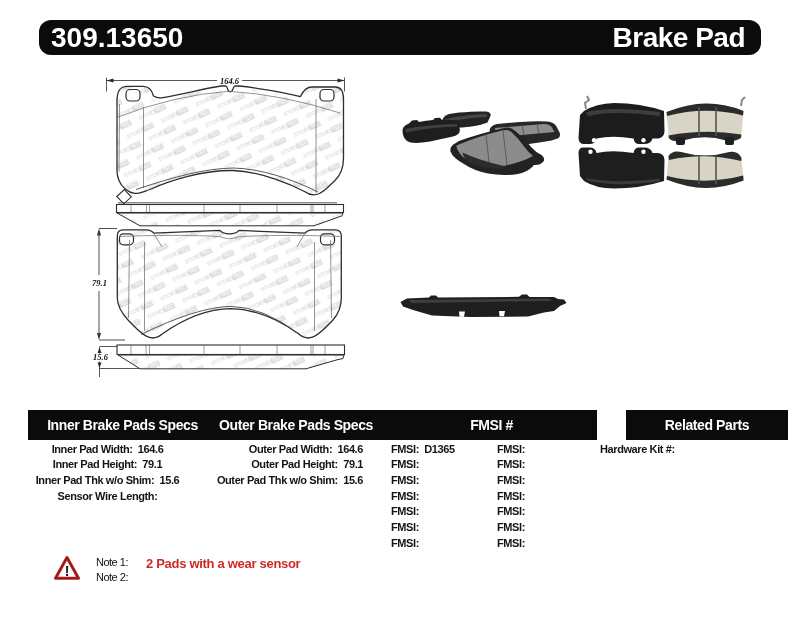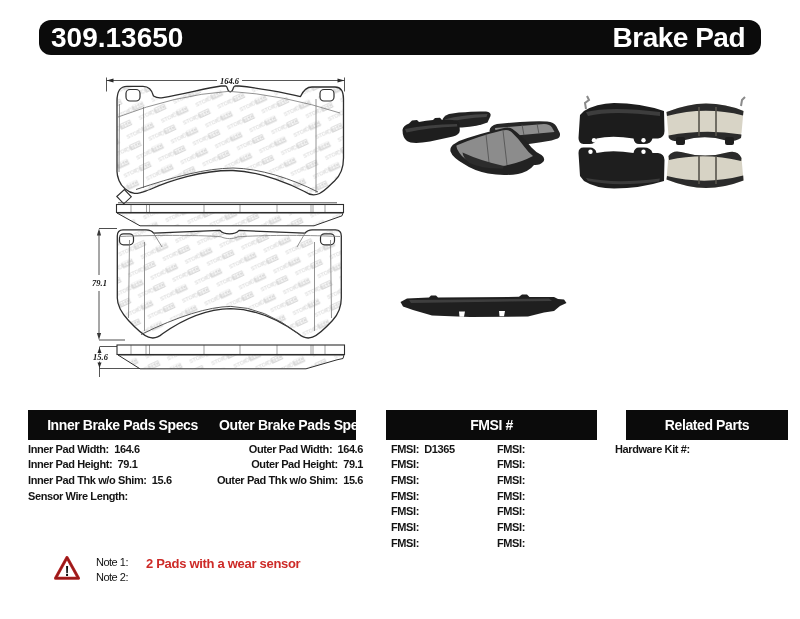--- a/index.html
+++ b/index.html
@@ -212,45 +212,45 @@
   </g>
 </svg>
 
 <svg class="abs" style="left:398px;top:292px;" width="172" height="30" viewBox="398 292 172 30">
   <path d="M400.5,302 L407,298.5 L429,297.5 L431,295.5 L436,295.5 L438,297.5 L519,296.8 L522,294.5 L527,294.5 L529.5,297 L554,297 L558,299 L564,299.5 L566.5,303 L560,306 L554,311 L544,312.5 L528,316.5 L470,317 L432,315.5 L413,310 L403,306.5 Z" fill="#1f1f1f"></path>
   <path d="M409,300 L549,298.5 L552,301 L411,303 Z" fill="#3e3e3e"></path>
   <path d="M459,311.5 L465,311.5 L464,316.8 L459.5,316.8 Z" fill="#fff"></path>
   <path d="M499,311 L505,311 L504,316.3 L499.5,316.3 Z" fill="#fff"></path>
 </svg>
 
-<div class="th" style="left:28px;top:410px;width:328px;">
+<div class="th" style="left:28px;top:410px;width:328px;padding-left:44px;">
   <span style="position:absolute;left:17px;width:155px;text-align:center;">Inner Brake Pads Specs</span>
   <span style="position:absolute;left:188px;width:160px;text-align:center;">Outer Brake Pads Specs</span>
 </div>
 <div class="th" style="left:386px;top:410px;width:211px;">FMSI #</div>
 <div class="th" style="left:600px;top:410px;width:162px;margin-left:26px;">Related Parts</div>
 
-<div class="spec" style="left:28px;top:441.5px;width:159px;text-align:left;">
+<div class="spec" style="left:28px;top:441.5px;width:159px;text-align:center;">
 Inner Pad Width:&nbsp; 164.6<br>
 Inner Pad Height:&nbsp; 79.1<br>
 Inner Pad Thk w/o Shim:&nbsp; 15.6<br>
 Sensor Wire Length:
 </div>
 <div class="spec" style="left:200px;top:441.5px;width:163px;text-align:right;">
 Outer Pad Width:&nbsp; 164.6<br>
 Outer Pad Height:&nbsp; 79.1<br>
 Outer Pad Thk w/o Shim:&nbsp; 15.6
 </div>
 <div class="spec" style="left:391px;top:441.5px;">
 FMSI:&nbsp; D1365<br>FMSI:<br>FMSI:<br>FMSI:<br>FMSI:<br>FMSI:<br>FMSI:
 </div>
 <div class="spec" style="left:497px;top:441.5px;">
 FMSI:<br>FMSI:<br>FMSI:<br>FMSI:<br>FMSI:<br>FMSI:<br>FMSI:
 </div>
-<div class="spec" style="left:600px;top:441.5px;margin-left:15px;">Hardware Kit #:</div>
+<div class="spec" style="left:600px;top:441.5px;">Hardware Kit #:</div>
 
 <svg class="abs" style="left:54px;top:556px;" width="26" height="24" viewBox="0 0 26 24">
   <path d="M13,1.5 L24.5,22.2 L1.5,22.2 Z" fill="#fff" stroke="#b22020" stroke-width="3" stroke-linejoin="round"></path>
   <path d="M13,1.5 L24.5,22.2 L1.5,22.2 Z" fill="none" stroke="#7a1515" stroke-width="0.7" stroke-linejoin="round"></path>
   <text x="13" y="19.5" text-anchor="middle" font-size="14" font-weight="bold" fill="#111" font-family="Liberation Sans">!</text>
 </svg>
 <div class="abs" style="left:96px;top:555px;font-size:11px;letter-spacing:-0.5px;font-weight:normal;color:#111;line-height:15px;">Note 1:<br>Note 2:</div>
 <div class="abs" style="left:146px;top:556px;font-size:13px;letter-spacing:-0.3px;font-weight:bold;color:#cd2a27;">2 Pads with a wear sensor</div>
 
 </body></html>

